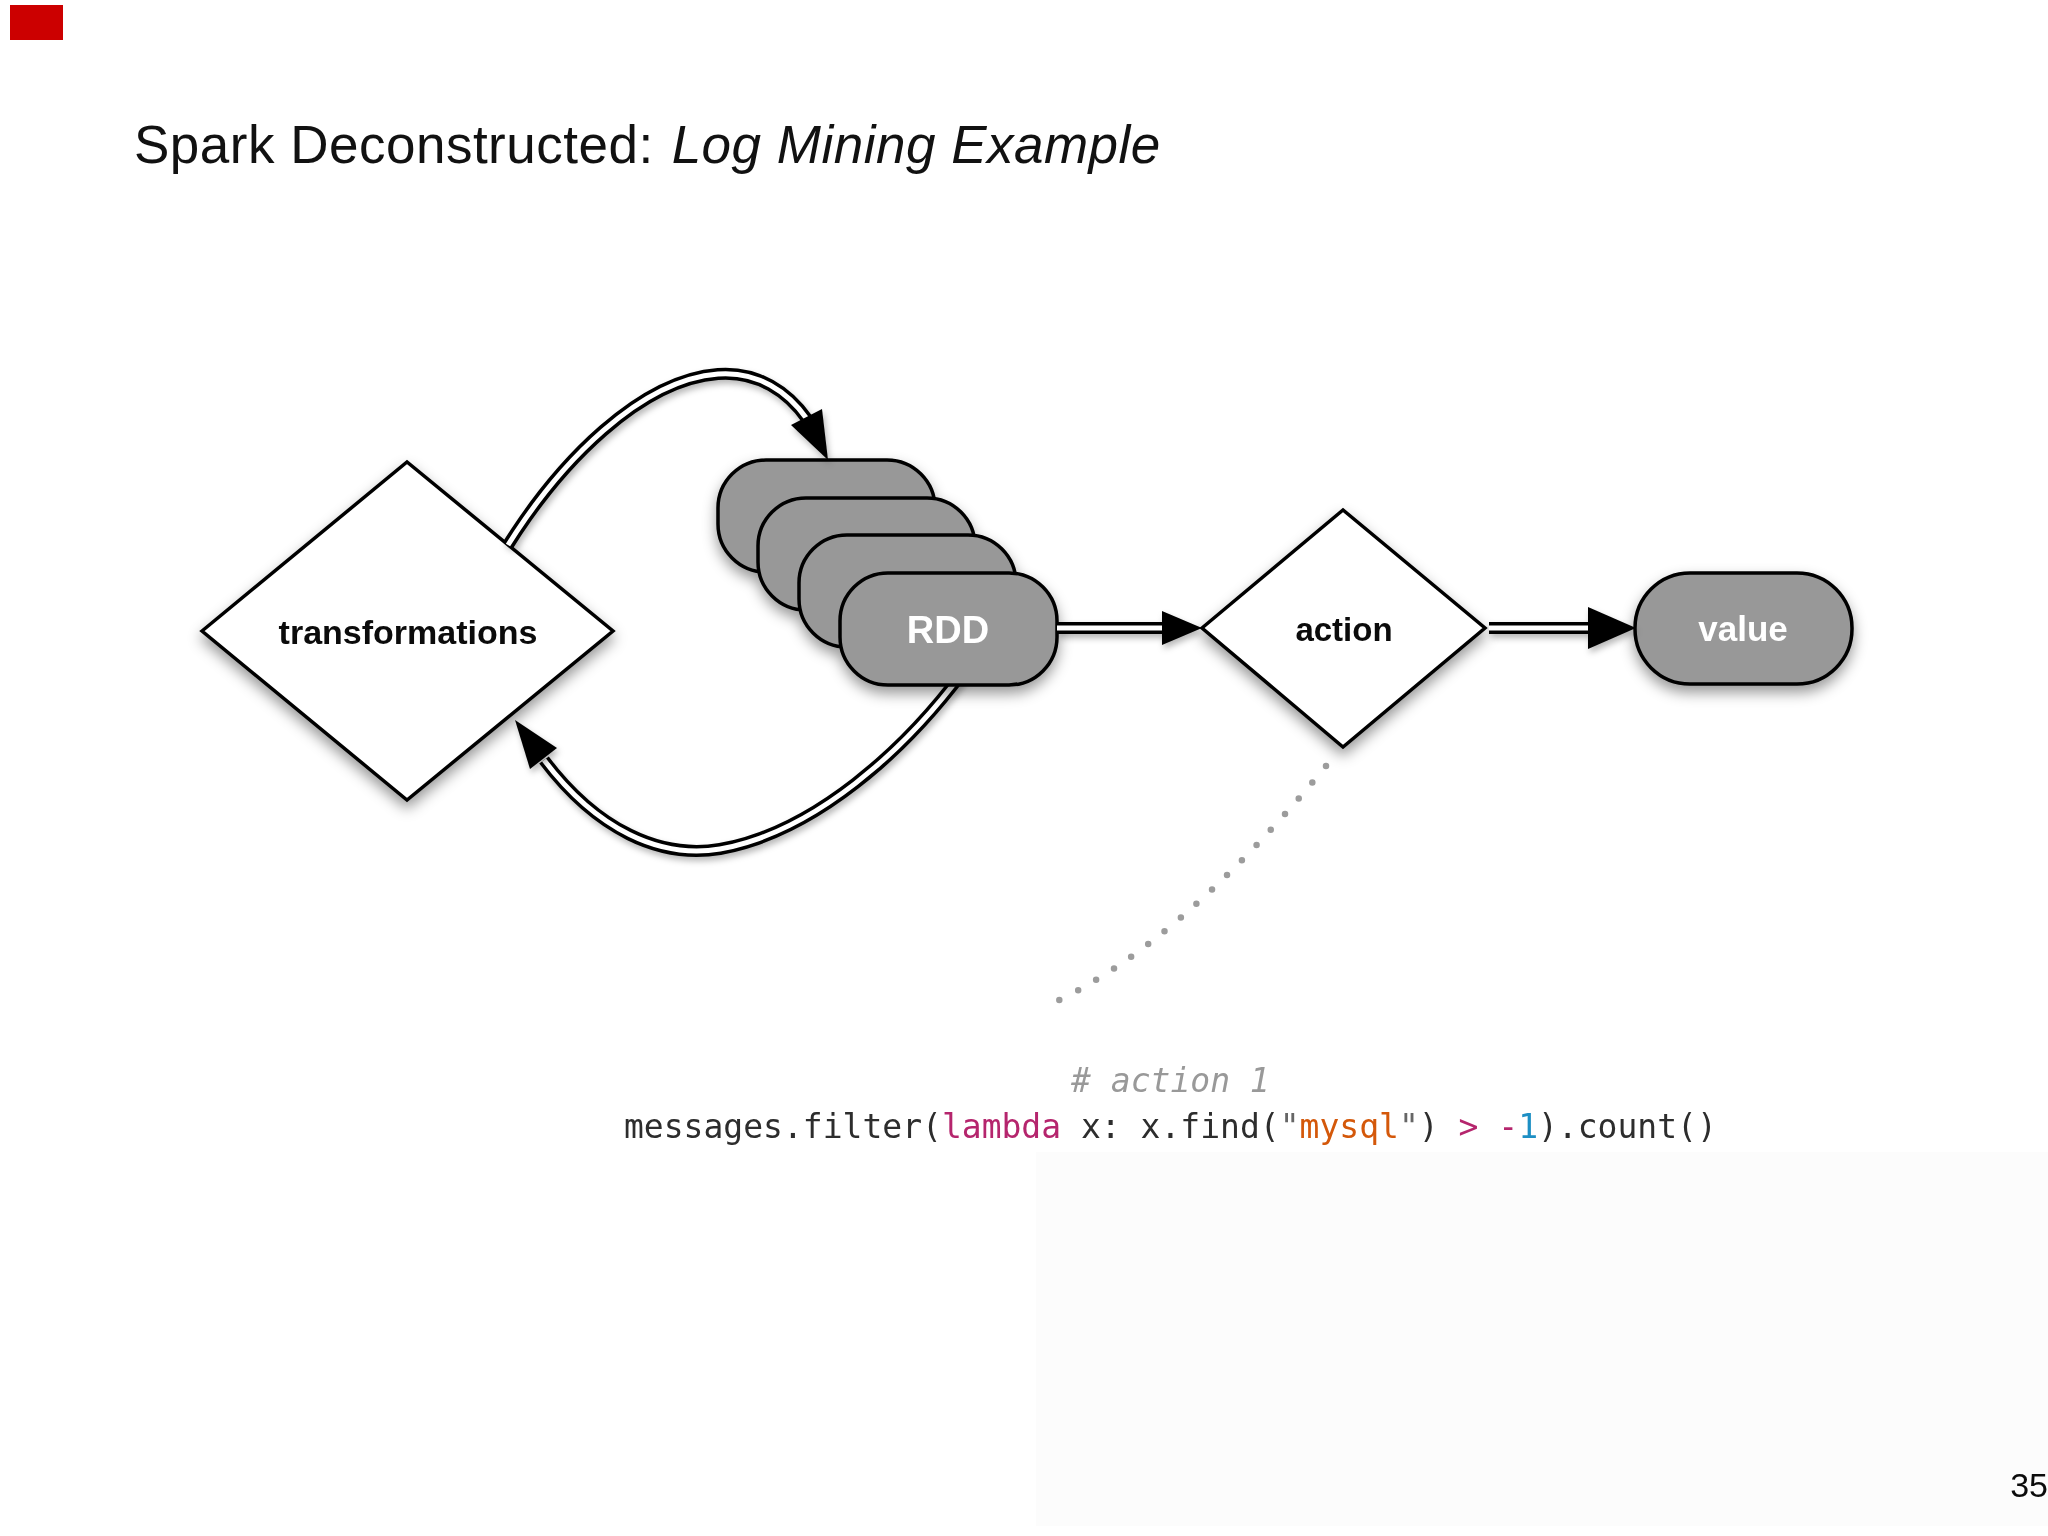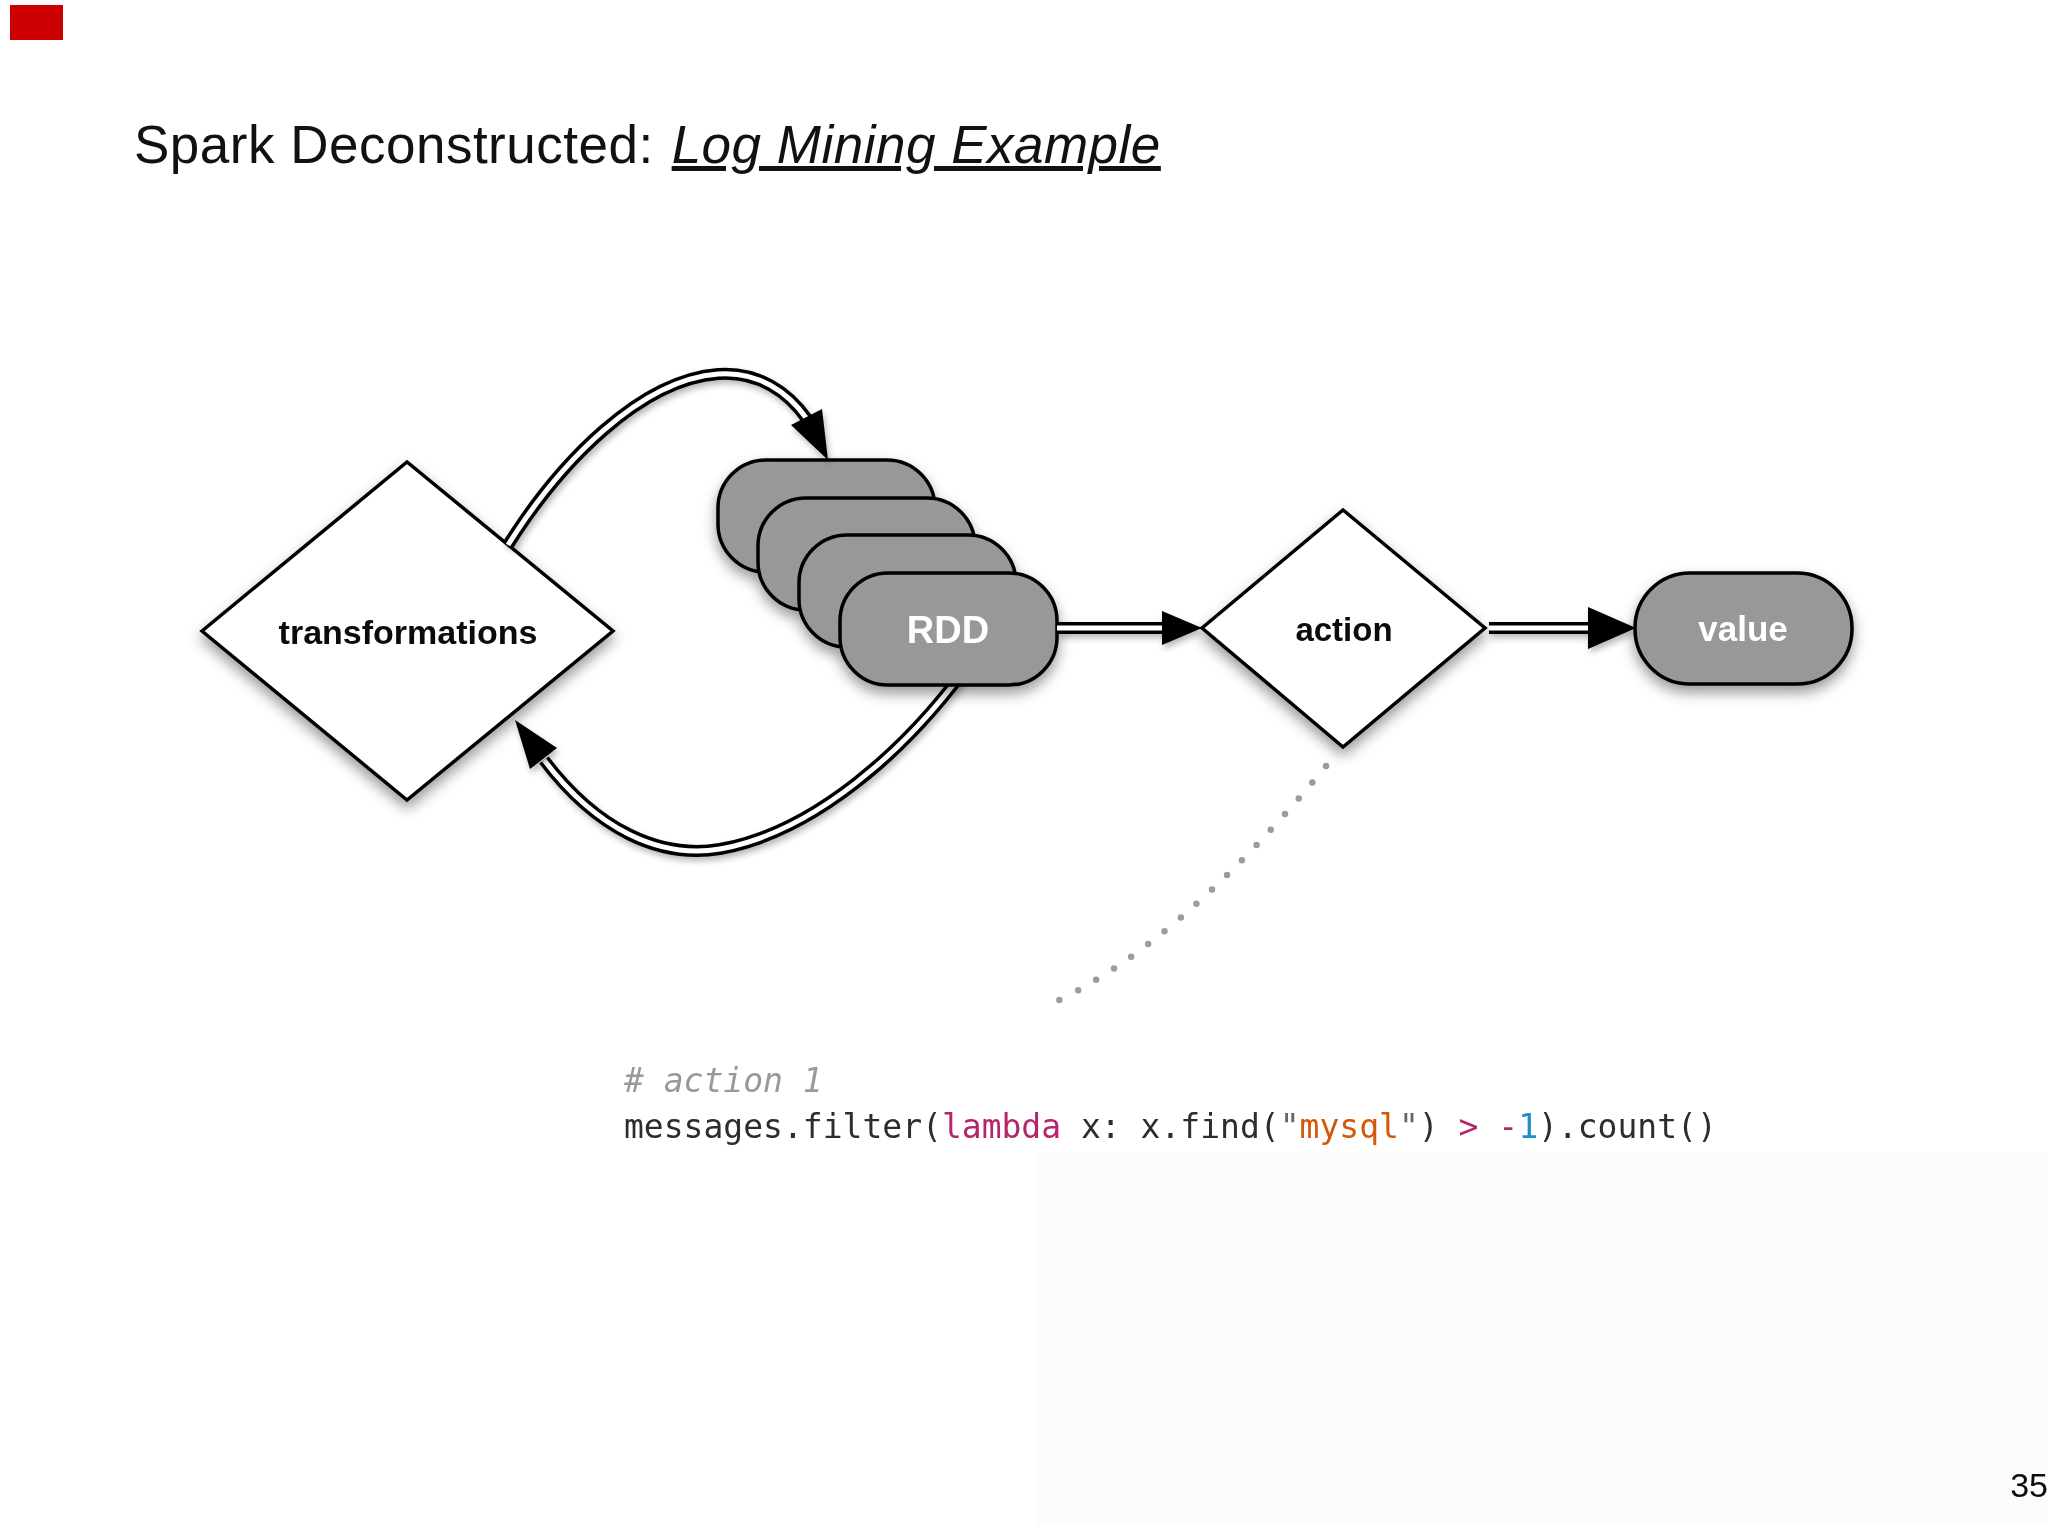--- a/index.html
+++ b/index.html
@@ -10,40 +10,40 @@
 
   
   #red-marker{position:absolute;left:10px;top:5px;width:53px;height:35px;background:var(--marker_red);}
 
   
   #faint-region{position:absolute;left:1036px;top:1152px;width:1012px;height:374px;background:#fcfcfc;}
 
   
   #title{position:absolute;left:134px;top:116px;font-size:53px;color:var(--title_color);white-space:nowrap;line-height:1.1;}
   #title .t-bold{font-weight:normal;letter-spacing:0.5px;}
-  #title .t-italic{font-style:italic;font-weight:400;margin-left:18px;letter-spacing:0.5px;text-decoration:underline;}
+  #title .t-italic{font-style:italic;font-weight:400;margin-left:18px;letter-spacing:0.5px;}
 
   
   #diagram{position:absolute;left:0;top:0;}
   .node-shadow{filter:drop-shadow(0px 7px 7px rgba(0,0,0,0.40));}
   .arrow-shadow{filter:drop-shadow(2px 4px 3px rgba(0,0,0,0.28));}
   .diamond{fill:#ffffff;stroke:#000;stroke-width:3.5;}
   .pill{fill:var(--node_gray);stroke:#000;stroke-width:3.5;}
   .dbl-black{fill:none;stroke:#000;stroke-width:12;}
   .dbl-white{fill:none;stroke:#fff;stroke-width:5;}
   .ahead{fill:#000;stroke:none;}
   .node-label{font-family:"Liberation Sans",sans-serif;font-weight:bold;fill:#0b0b0b;text-anchor:middle;}
   .node-label.white{fill:#ffffff;}
   .dotted{fill:none;stroke:#9c9c9c;stroke-width:6.5;stroke-linecap:round;stroke-dasharray:0 21;}
 
   
   #code{
     position:absolute;left:624px;top:1058px;
     font-family:"DejaVu Sans Mono","Liberation Mono",monospace;
-    font-size:33px;line-height:46px;white-space:pre;
+    font-size:33px;line-height:46px;white-space:pre;text-align:center;
   }
   #code .comment{color:var(--code_comment);font-style:italic;}
   .tok-plain{color:var(--code_plain);}
   .tok-keyword{color:var(--code_keyword);}
   .tok-string{color:var(--code_string);margin-top:28px;}
   .tok-quote{color:var(--code_quote);}
   .tok-operator{color:var(--code_keyword);}
   .tok-number{color:var(--code_number);}
 
   

